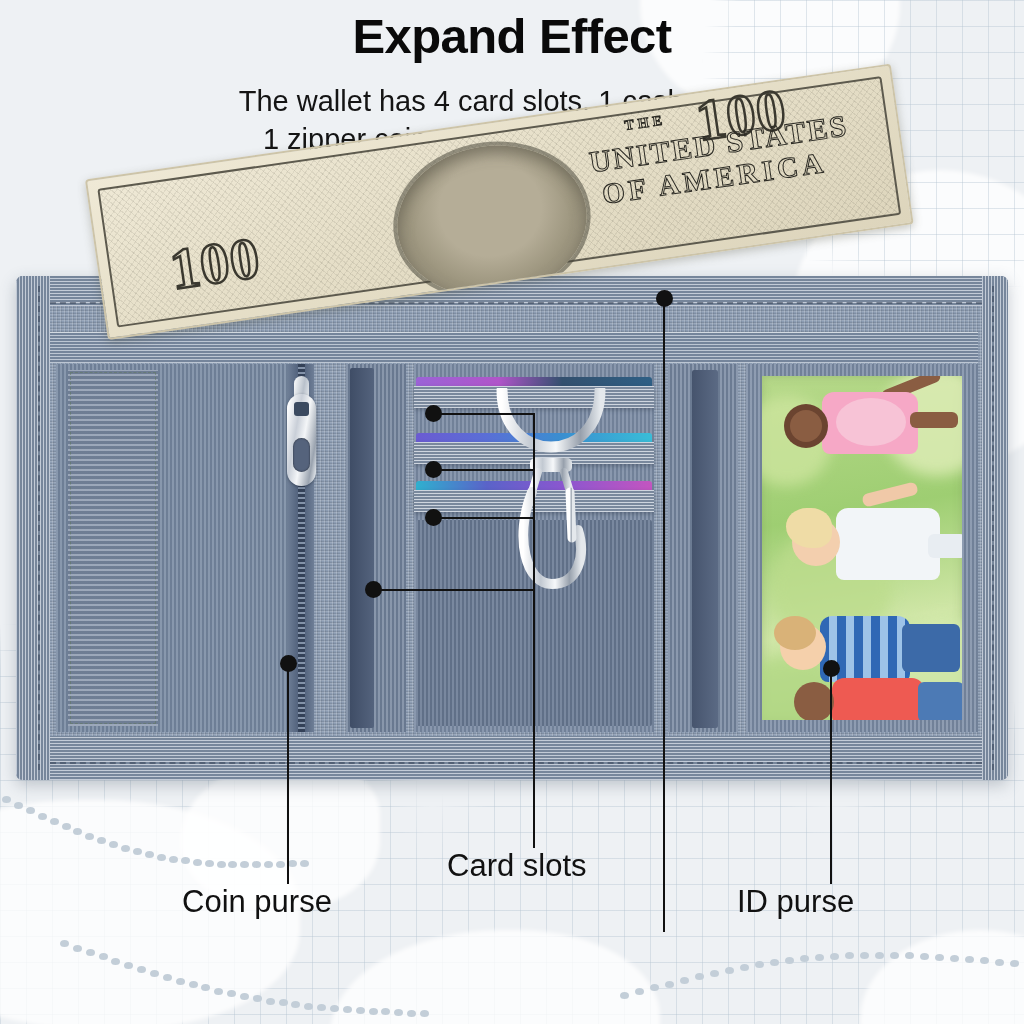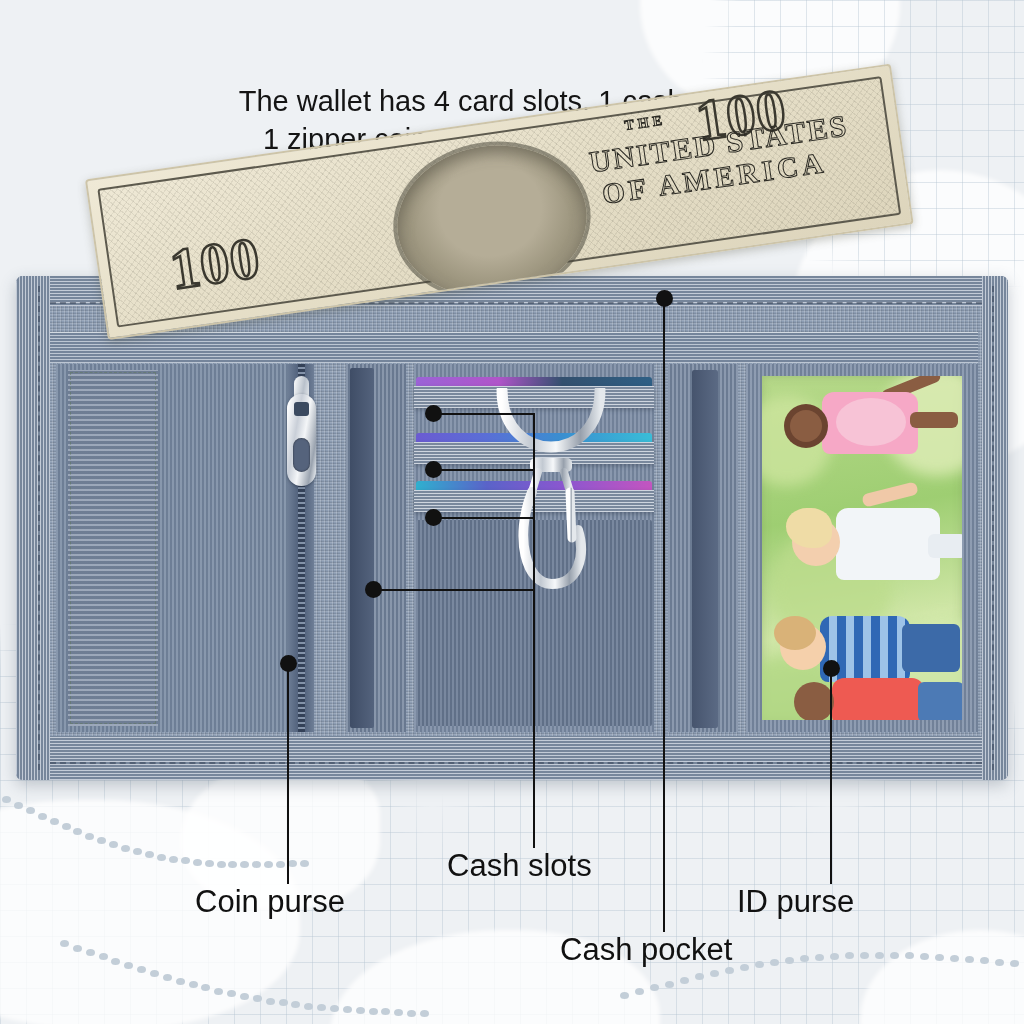--- a/index.html
+++ b/index.html
@@ -271,20 +271,21 @@
       <i style="left: 905px; top: 952.148px;"></i>
       <i style="left: 920px; top: 952.796px;"></i>
       <i style="left: 935px; top: 953.656px;"></i>
       <i style="left: 950px; top: 954.699px;"></i>
       <i style="left: 965px; top: 955.891px;"></i>
       <i style="left: 980px; top: 957.197px;"></i>
       <i style="left: 995px; top: 958.579px;"></i>
       <i style="left: 1010px; top: 960px;"></i>
     </div>
 
+  <div class="title">Expand Effect</div>
   <div class="subtitle">
     <div>The wallet has 4 card slots, 1 cash pocket,</div>
     <div>1 zipper coin purse, and an ID window.</div>
   </div>
 
   <div id="wallet">
     <div class="shell nylon">
 
       <div class="panel p-left"></div>
       <div class="velcro"></div>
@@ -387,34 +388,33 @@
     <div class="note-oval"></div>
     <div class="den den-l">100</div>
     <div class="den den-r">100</div>
     <div class="note-txt nt-the">THE</div>
     <div class="note-txt nt-us">UNITED STATES</div>
     <div class="note-txt nt-oa">OF AMERICA</div>
   </div>
 
   <div class="cline cv" style="left:663px;top:298px;height:634px"></div>
   <div class="cdot" style="left:656px;top:290px"></div>
-  <div class="clabel" style="left:560px;top:932px">Cash pocket</div>
 
   <div class="cline cv" style="left:287px;top:663px;height:221px"></div>
   <div class="cdot" style="left:280px;top:655px"></div>
-  <div class="clabel" style="left:195px;top:884px">Coin purse</div>
+  <div class="clabel" style="left:182px;top:884px">Coin purse</div>
 
   <div class="cline ch" style="left:432px;top:413px;width:102px"></div>
   <div class="cline ch" style="left:432px;top:469px;width:102px"></div>
   <div class="cline ch" style="left:432px;top:517px;width:102px"></div>
   <div class="cline ch" style="left:372px;top:589px;width:162px"></div>
   <div class="cline cv" style="left:533px;top:413px;height:435px"></div>
   <div class="cdot" style="left:425px;top:405px"></div>
   <div class="cdot" style="left:425px;top:461px"></div>
   <div class="cdot" style="left:425px;top:509px"></div>
   <div class="cdot" style="left:365px;top:581px"></div>
-  <div class="clabel" style="left:447px;top:848px">Cash slots</div>
+  <div class="clabel" style="left:447px;top:848px">Card slots</div>
 
   <div class="cline cv" style="left:830px;top:668px;height:216px"></div>
   <div class="cdot" style="left:823px;top:660px"></div>
   <div class="clabel" style="left:737px;top:884px">ID purse</div>
 
 </div>
 
 </body></html>

